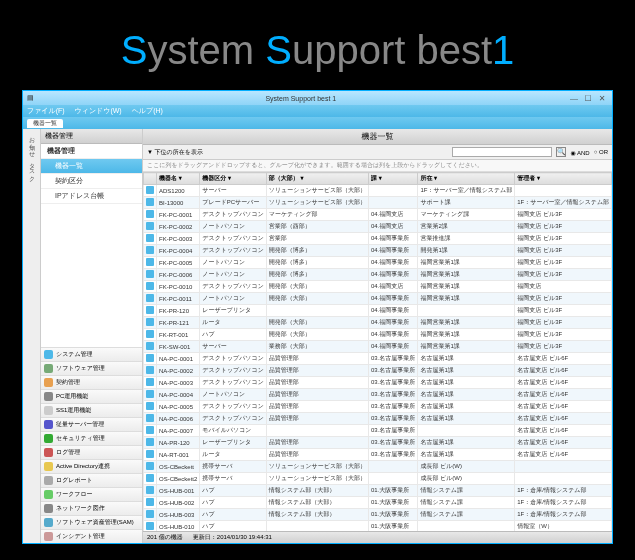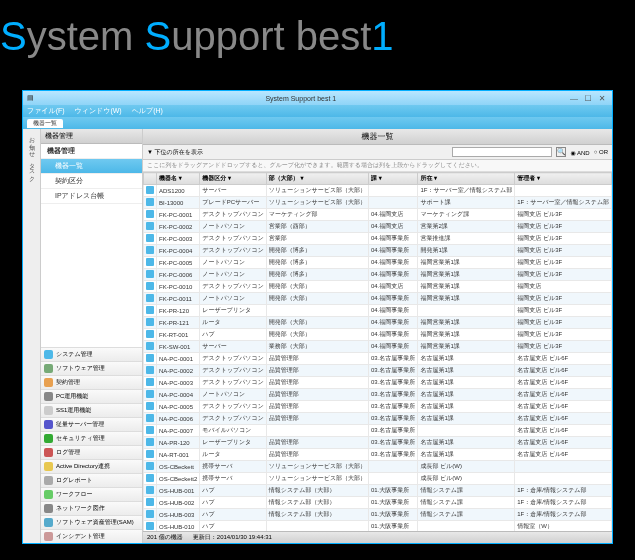--- a/index.html
+++ b/index.html
@@ -1,17 +1,17 @@
 <!DOCTYPE html>
 <html><head>
 <meta charset="utf-8">
 <style>
 *{margin:0;padding:0;box-sizing:border-box;font-family:"Meiryo","MS Gothic",sans-serif}
 body{background:#000;width:635px;height:560px;overflow:hidden}
-.banner{text-align:left;padding:14px 0 5px}
+.banner{text-align:center;padding:28px 0 5px}
 .banner span{font-size:40px;font-weight:300}
 .b1{color:#00aeff}.b2{color:#888}.b3{color:#00aeff}
 .win{position:absolute;left:22px;top:90px;width:591px;height:454px;background:#f5f5f5;border:1px solid #00aeff;display:flex;flex-direction:column;font-size:7px}
 .titlebar{background:linear-gradient(#b8e6ff,#8fd4f7);height:14px;display:flex;align-items:center;padding:0 4px;color:#333}
 .titlebar .spacer{flex:1;text-align:center}
 .winbtns{display:flex;gap:2px}
 .winbtns span{width:12px;height:10px;display:inline-flex;align-items:center;justify-content:center;font-size:8px;color:#555}
 .menubar{background:linear-gradient(#6fc9f0,#4db8e8);height:12px;display:flex;align-items:center;padding:0 4px;gap:10px;color:#fff;font-size:7px}
 .body{flex:1;display:flex;overflow:hidden}
 .leftcol{width:18px;background:#eee;border-right:1px solid #ccc;display:flex;flex-direction:column;align-items:center;padding-top:4px;gap:4px}

